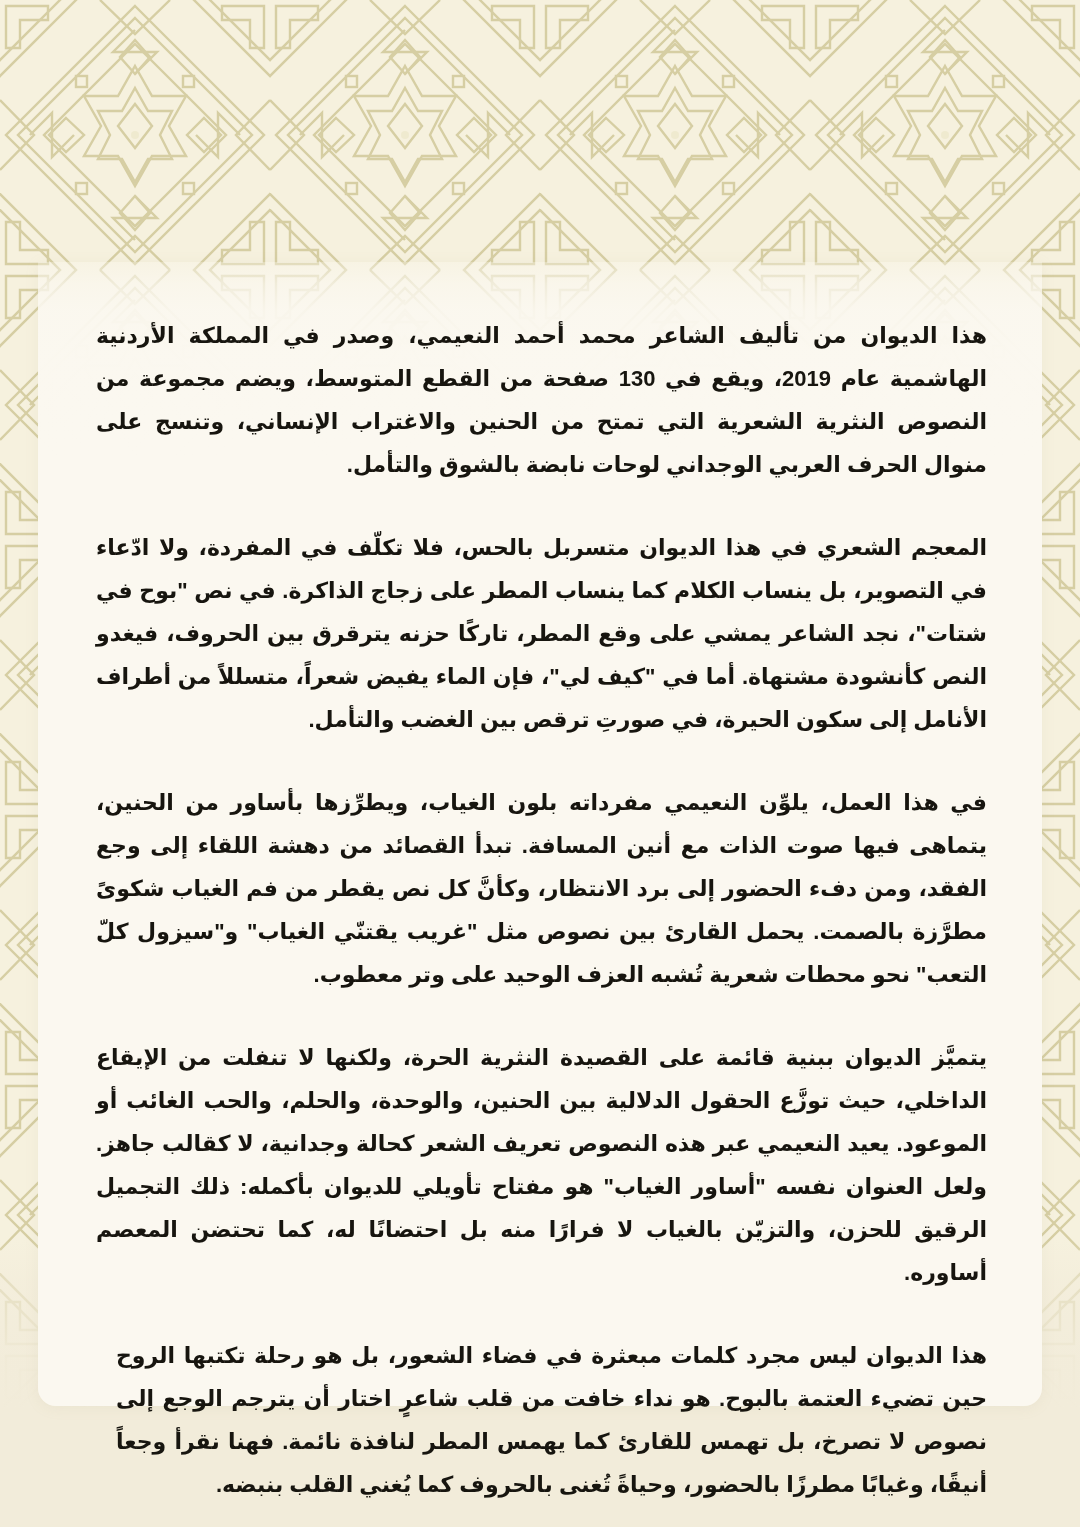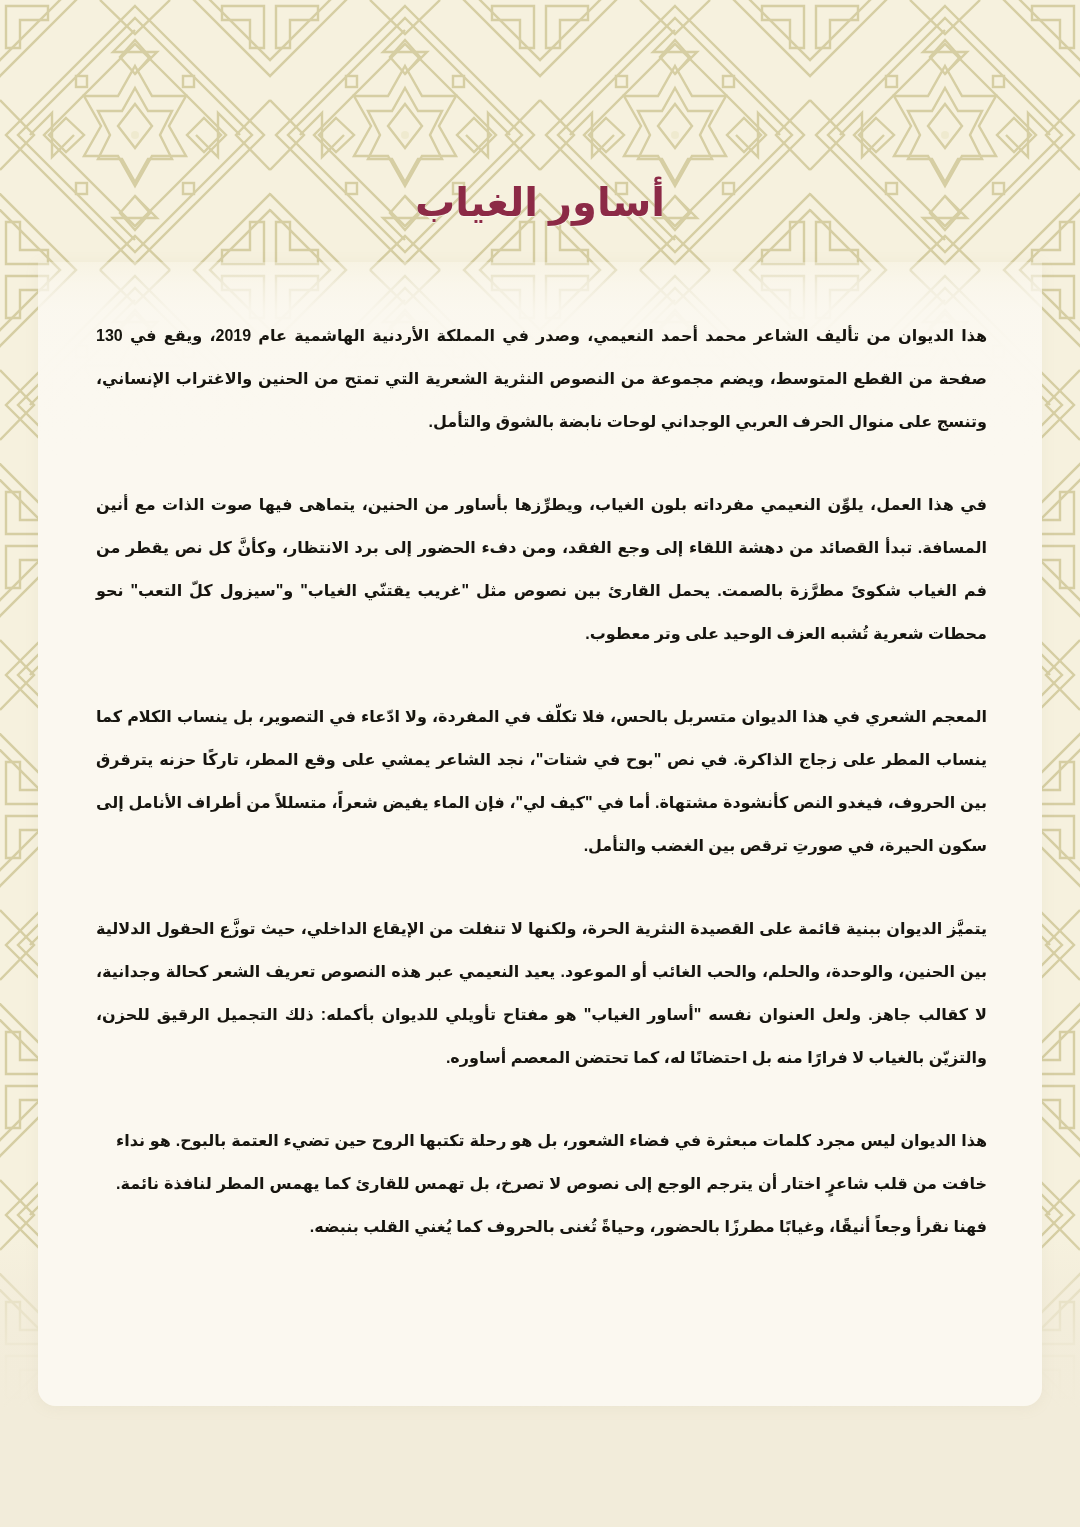--- a/index.html
+++ b/index.html
@@ -103,21 +103,21 @@
     z-index: 5;
   }
 
   
   .body-text {
     direction: rtl;
     text-align: justify;
     text-align-last: right;
     color: #17150f;
     font-family: "Liberation Sans", "DejaVu Sans", sans-serif;
-    font-size: 16px;
+    font-size: 22px;
     font-weight: bold;
     line-height: 43px;
   }
 
   .body-text p {
     margin: 0 0 40px 0;
   }
 
   .body-text p:last-child {
     margin-bottom: 0;
@@ -184,27 +184,26 @@
           </g>
         </pattern>
       </defs>
       <rect width="1080" height="1527" fill="url(#arabesque)"></rect>
       <rect width="1080" height="1527" fill="#f7f2e0" opacity="0.22"></rect>
     </svg>
   </div>
 
   <div class="lower-wash"></div>
 
-  <div class="doc-title">أساور الغياب</div>
 
   <div class="content-card">
     <div class="card-inner">
       <div class="body-text">
         <p>هذا الديوان من تأليف الشاعر محمد أحمد النعيمي، وصدر في المملكة الأردنية الهاشمية عام 2019، ويقع في 130 صفحة من القطع المتوسط، ويضم مجموعة من النصوص النثرية الشعرية التي تمتح من الحنين والاغتراب الإنساني، وتنسج على منوال الحرف العربي الوجداني لوحات نابضة بالشوق والتأمل.</p>
+        <p>المعجم الشعري في هذا الديوان متسربل بالحس، فلا تكلّف في المفردة، ولا ادّعاء في التصوير، بل ينساب الكلام كما ينساب المطر على زجاج الذاكرة. في نص "بوح في شتات"، نجد الشاعر يمشي على وقع المطر، تاركًا حزنه يترقرق بين الحروف، فيغدو النص كأنشودة مشتهاة. أما في "كيف لي"، فإن الماء يفيض شعراً، متسللاً من أطراف الأنامل إلى سكون الحيرة، في صورتِ ترقص بين الغضب والتأمل.</p>
         <p>في هذا العمل، يلوِّن النعيمي مفرداته بلون الغياب، ويطرِّزها بأساور من الحنين، يتماهى فيها صوت الذات مع أنين المسافة. تبدأ القصائد من دهشة اللقاء إلى وجع الفقد، ومن دفء الحضور إلى برد الانتظار، وكأنَّ كل نص يقطر من فم الغياب شكوىً مطرَّزة بالصمت. يحمل القارئ بين نصوص مثل "غريب يقتنّي الغياب" و"سيزول كلّ التعب" نحو محطات شعرية تُشبه العزف الوحيد على وتر معطوب.</p>
-        <p>المعجم الشعري في هذا الديوان متسربل بالحس، فلا تكلّف في المفردة، ولا ادّعاء في التصوير، بل ينساب الكلام كما ينساب المطر على زجاج الذاكرة. في نص "بوح في شتات"، نجد الشاعر يمشي على وقع المطر، تاركًا حزنه يترقرق بين الحروف، فيغدو النص كأنشودة مشتهاة. أما في "كيف لي"، فإن الماء يفيض شعراً، متسللاً من أطراف الأنامل إلى سكون الحيرة، في صورتِ ترقص بين الغضب والتأمل.</p>
         <p>يتميَّز الديوان ببنية قائمة على القصيدة النثرية الحرة، ولكنها لا تنفلت من الإيقاع الداخلي، حيث توزَّع الحقول الدلالية بين الحنين، والوحدة، والحلم، والحب الغائب أو الموعود. يعيد النعيمي عبر هذه النصوص تعريف الشعر كحالة وجدانية، لا كقالب جاهز. ولعل العنوان نفسه "أساور الغياب" هو مفتاح تأويلي للديوان بأكمله: ذلك التجميل الرقيق للحزن، والتزيّن بالغياب لا فرارًا منه بل احتضانًا له، كما تحتضن المعصم أساوره.</p>
         <p>هذا الديوان ليس مجرد كلمات مبعثرة في فضاء الشعور، بل هو رحلة تكتبها الروح حين تضيء العتمة بالبوح. هو نداء خافت من قلب شاعرٍ اختار أن يترجم الوجع إلى نصوص لا تصرخ، بل تهمس للقارئ كما يهمس المطر لنافذة نائمة. فهنا نقرأ وجعاً أنيقًا، وغيابًا مطرزًا بالحضور، وحياةً تُغنى بالحروف كما يُغني القلب بنبضه.</p>
       </div>
     </div>
   </div>
 
 </div>
 
 </body></html>

